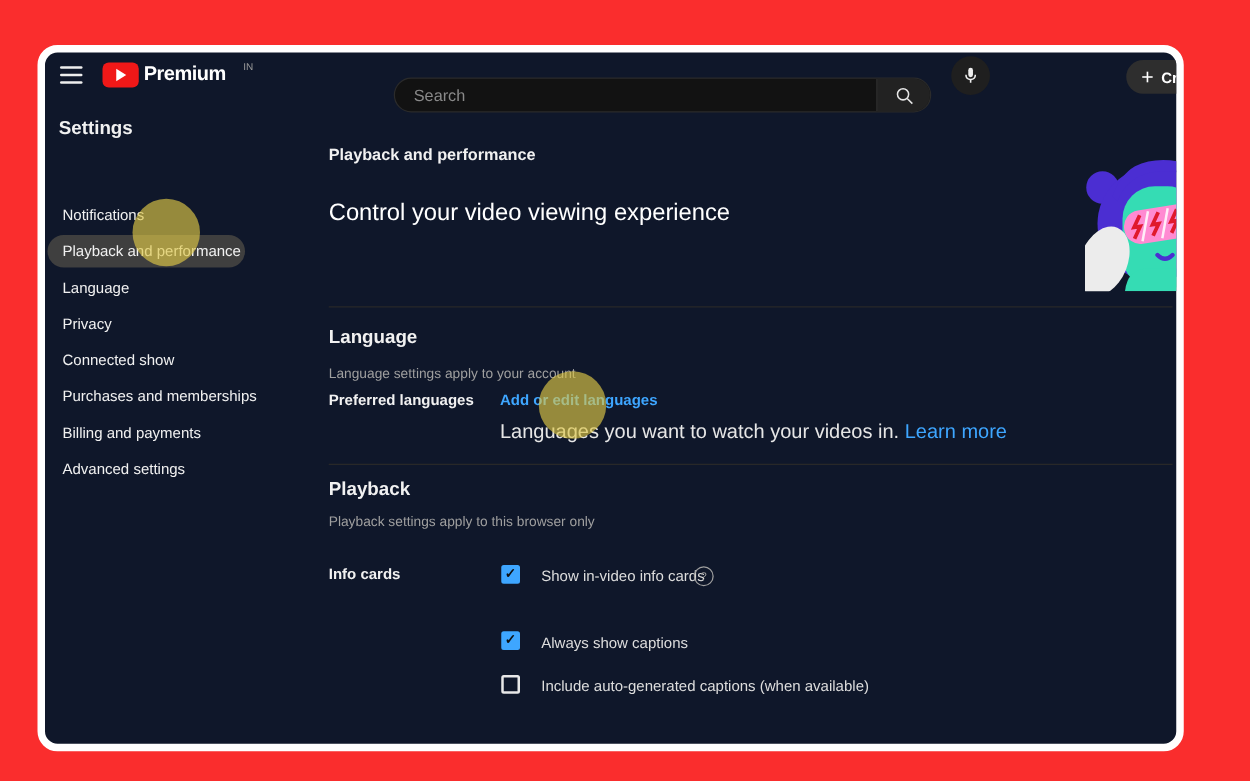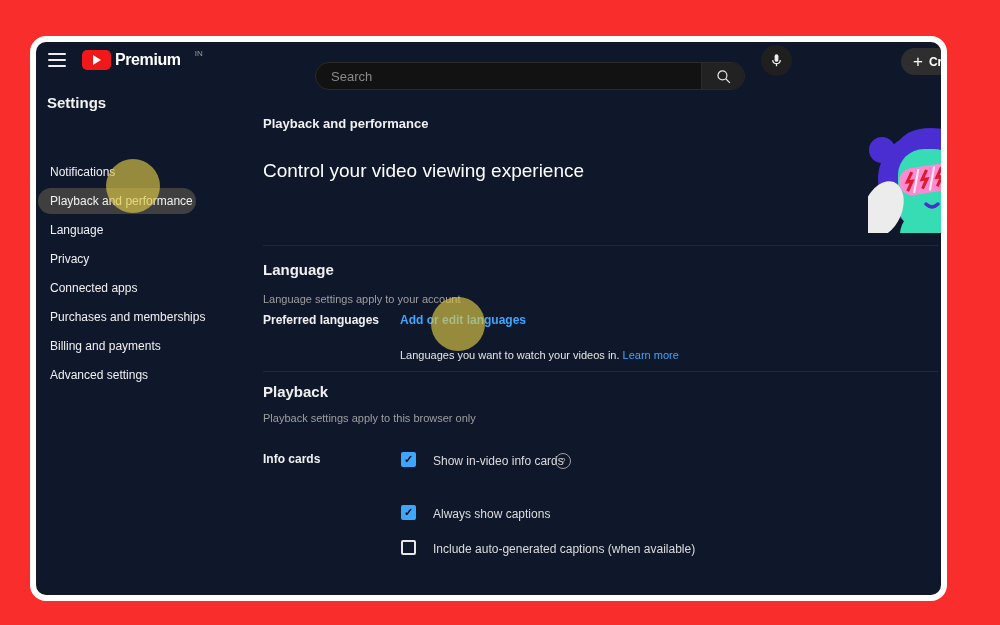--- a/index.html
+++ b/index.html
@@ -46,21 +46,21 @@
     background:rgba(222,200,70,0.65);pointer-events:none;}
 
   
   .crumb{position:absolute;left:227px;top:74px;color:#f1f1f1;font-size:13px;font-weight:bold;}
   .headline{position:absolute;left:227px;top:118px;color:#fff;font-size:19px;font-weight:400;}
   .divider{position:absolute;left:227px;width:675px;height:1px;background:#282828;}
   .sec-title{position:absolute;left:227px;color:#f1f1f1;font-size:15px;font-weight:bold;}
   .sec-sub{position:absolute;left:227px;color:#9f9f9f;font-size:11px;}
   .row-label{position:absolute;left:227px;color:#f1f1f1;font-size:12px;font-weight:bold;}
   .link{position:absolute;color:#3ea6ff;font-size:12px;font-weight:bold;cursor:pointer;}
-  .desc{position:absolute;color:#e6e6e6;font-size:11px;margin-top:12px;}
+  .desc{position:absolute;color:#e6e6e6;font-size:16px;}
   .desc .more{color:#3ea6ff;cursor:pointer;}
   .opt-label{position:absolute;color:#ddd;font-size:12px;}
 
   .cb{position:absolute;width:15px;height:15px;border:2px solid #e8e8e8;border-radius:2px;
     box-sizing:border-box;cursor:pointer;display:flex;align-items:center;justify-content:center;}
   .cb .tick{display:none;}
   .cb.on{background:#3ea6ff;border-color:#3ea6ff;}
   .cb.on .tick{display:block;color:#0f0f0f;font-size:11px;font-weight:bold;line-height:1;}
 
   .help{position:absolute;width:14px;height:14px;border:1px solid #9f9f9f;border-radius:50%;
@@ -103,21 +103,21 @@
   <div class="create-btn">
     <span class="create-plus">+</span>
     <span class="create-label">Create</span>
   </div>
 
   <div class="settings-title">Settings</div>
   <div class="nav-item" style="top:117px">Notifications</div>
   <div class="nav-item on" style="top:146px">Playback and performance</div>
   <div class="nav-item" style="top:175px">Language</div>
   <div class="nav-item" style="top:204px">Privacy</div>
-  <div class="nav-item" style="top:233px">Connected apps</div>
+  <div class="nav-item" style="top:233px">Connected show</div>
   <div class="nav-item" style="top:262px">Purchases and memberships</div>
   <div class="nav-item" style="top:291px">Billing and payments</div>
   <div class="nav-item" style="top:320px">Advanced settings</div>
 
   <div class="crumb">Playback and performance</div>
   <div class="headline">Control your video viewing experience</div>
 
   <svg class="illus" viewBox="0 0 90 106">
     <ellipse cx="14" cy="23" rx="13" ry="13" fill="#4b2ed2"></ellipse>
     <ellipse cx="56" cy="52" rx="46" ry="46" fill="#4b2ed2"></ellipse>

